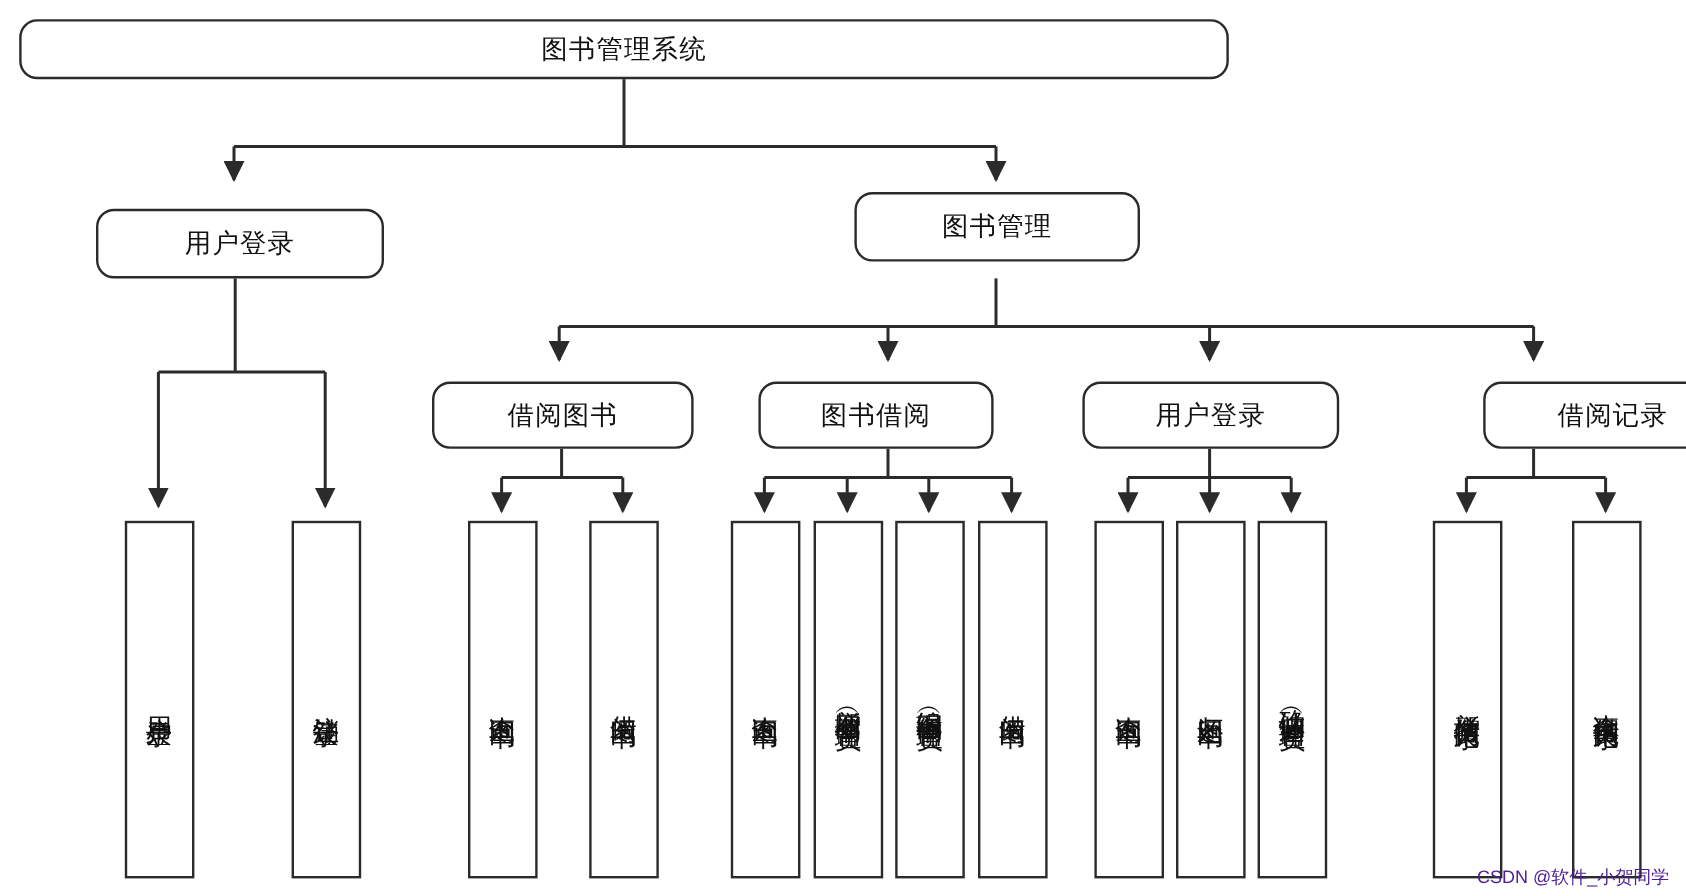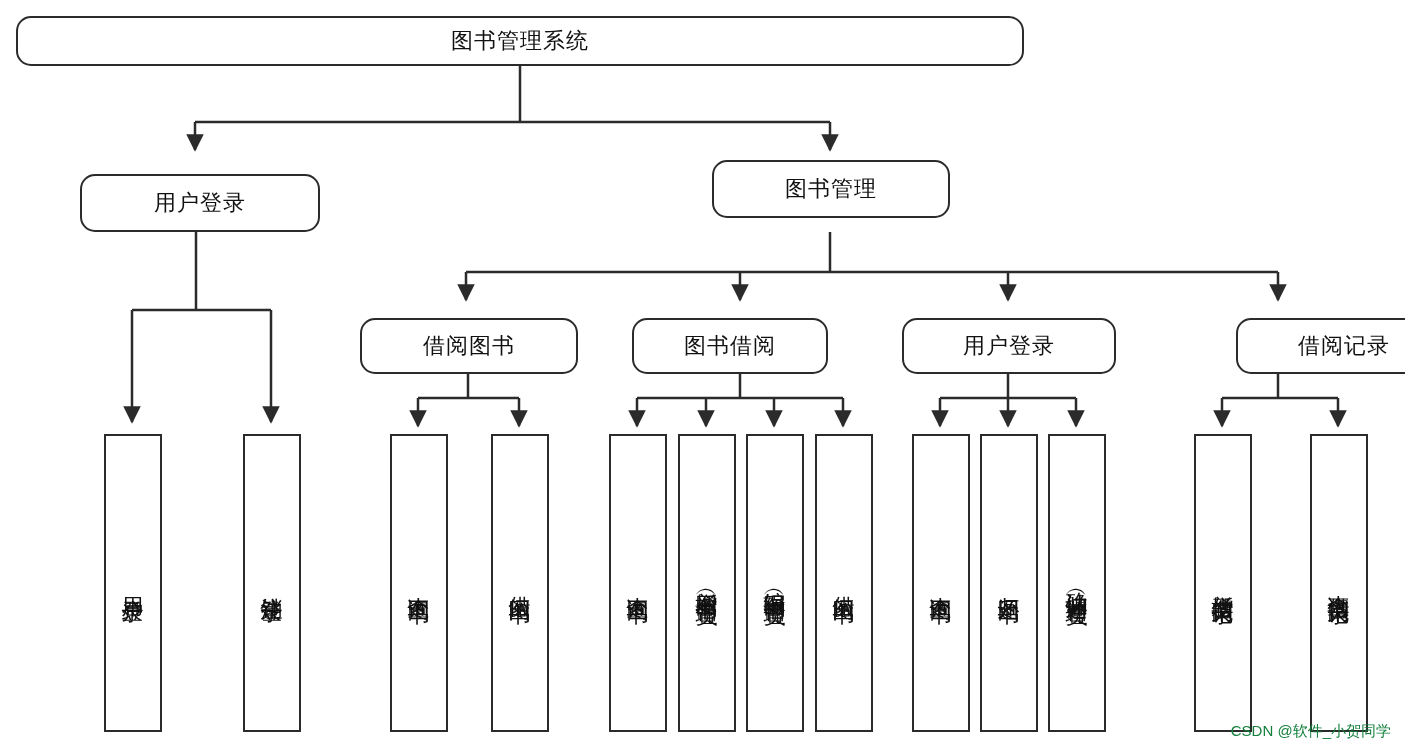--- a/index.html
+++ b/index.html
@@ -52,21 +52,21 @@
   }
   .node.vertical span {
     writing-mode: vertical-rl;
     text-orientation: upright;
   }
   .watermark {
     position: absolute;
     right: 14px;
     bottom: 6px;
     font-size: 15px;
-    color: #15803d;
+    color: #4c1d95;
     white-space: nowrap;
   }
 </style>
 </head>
 <body>
 
 <div id="canvas">
 
   <svg id="wires" viewBox="0 0 1405 747">
     <defs>

